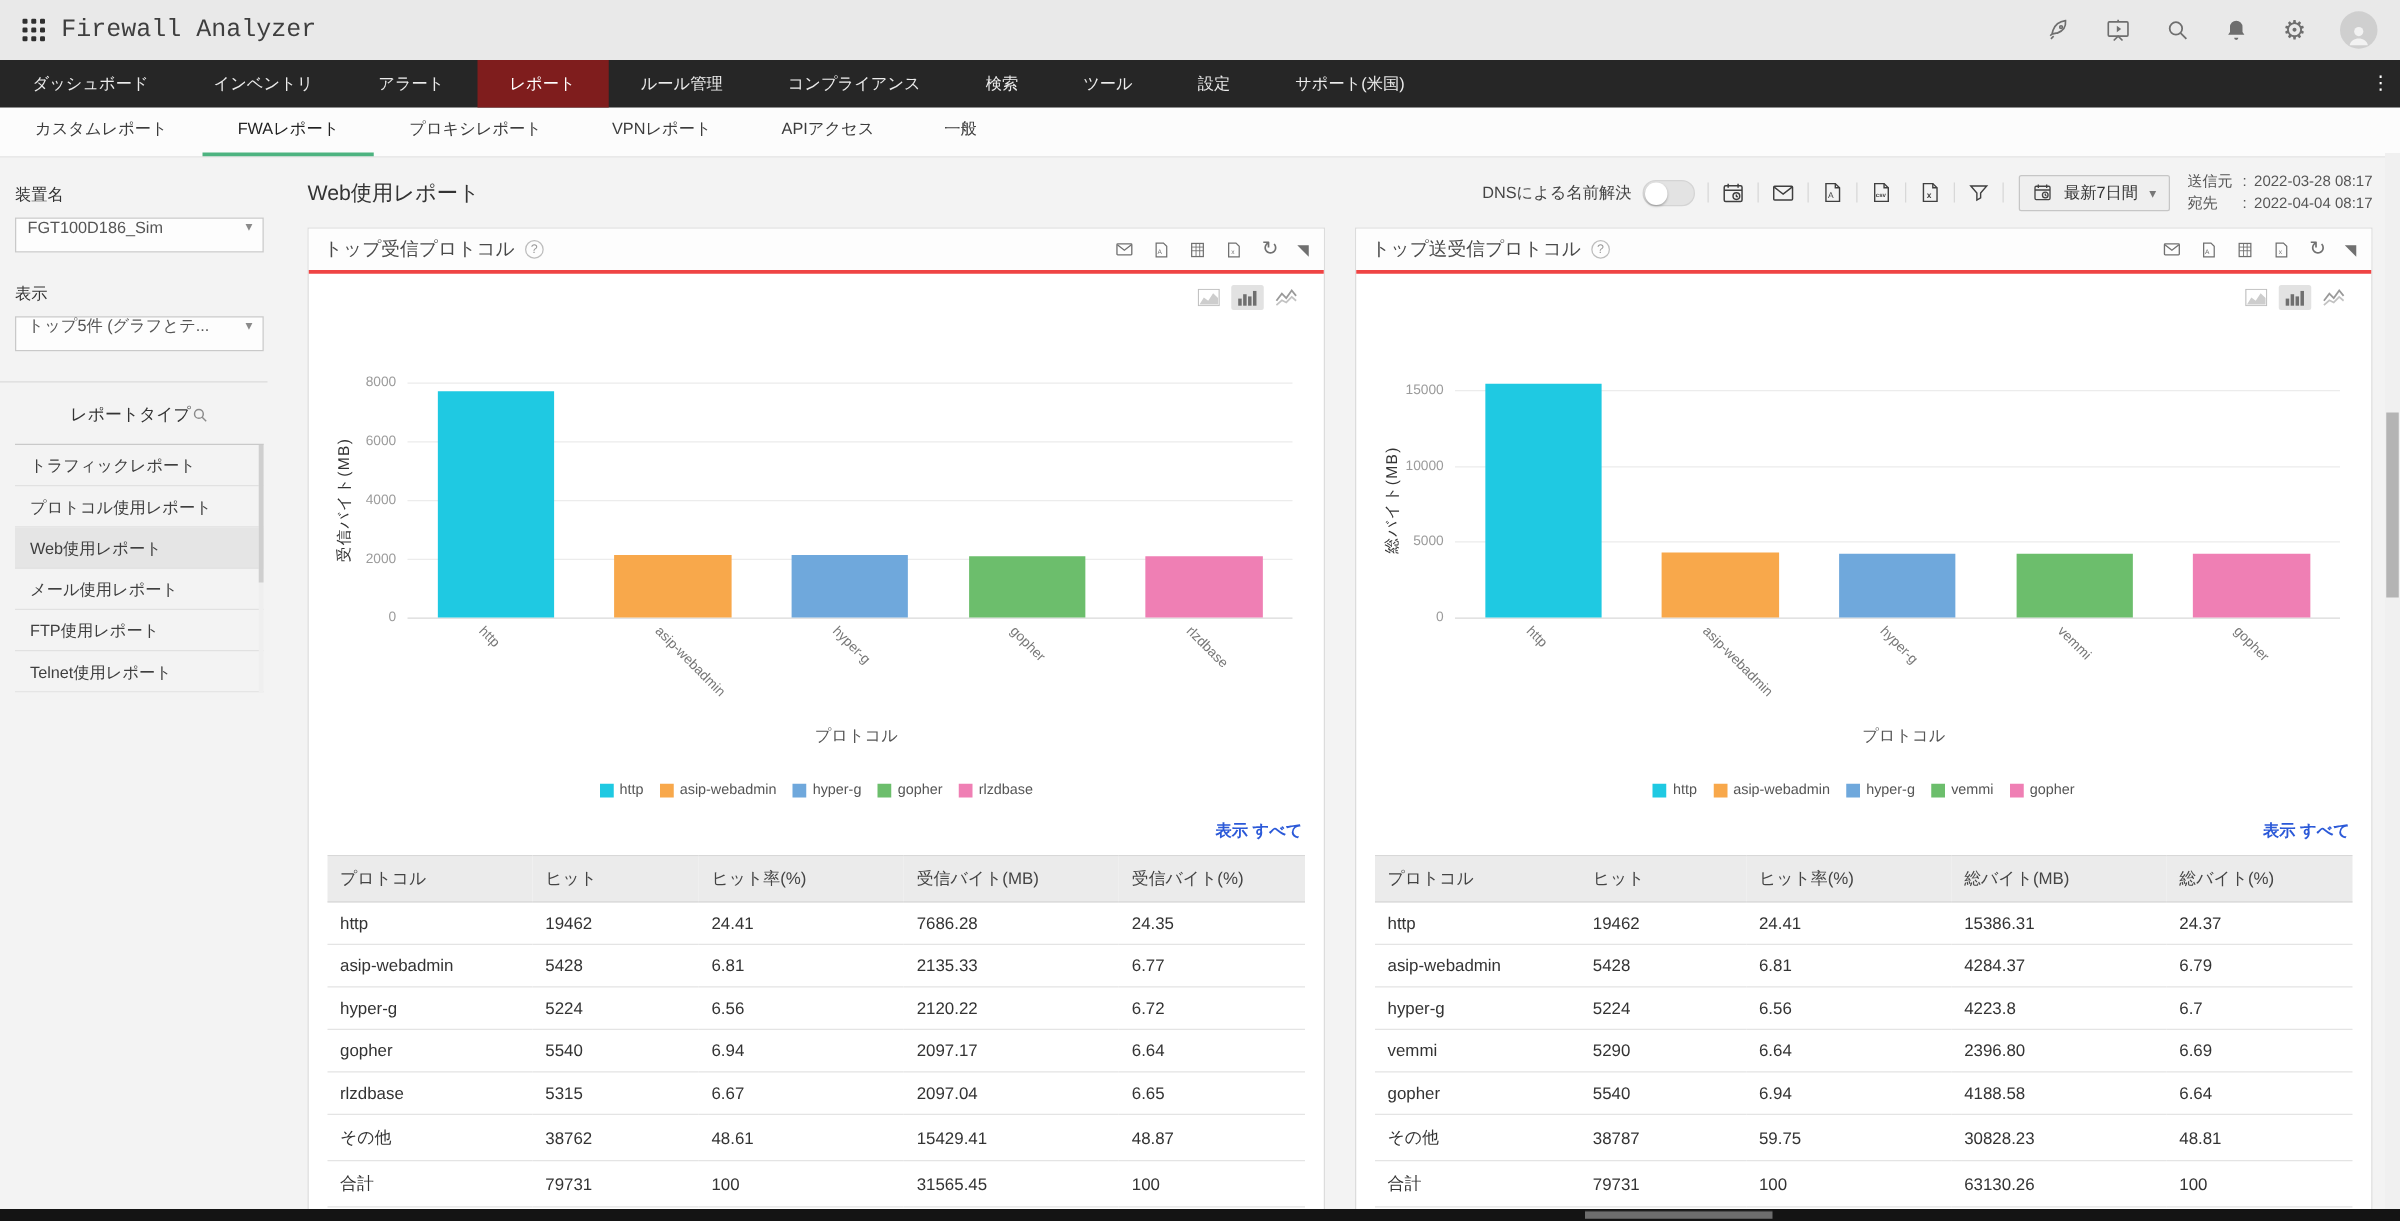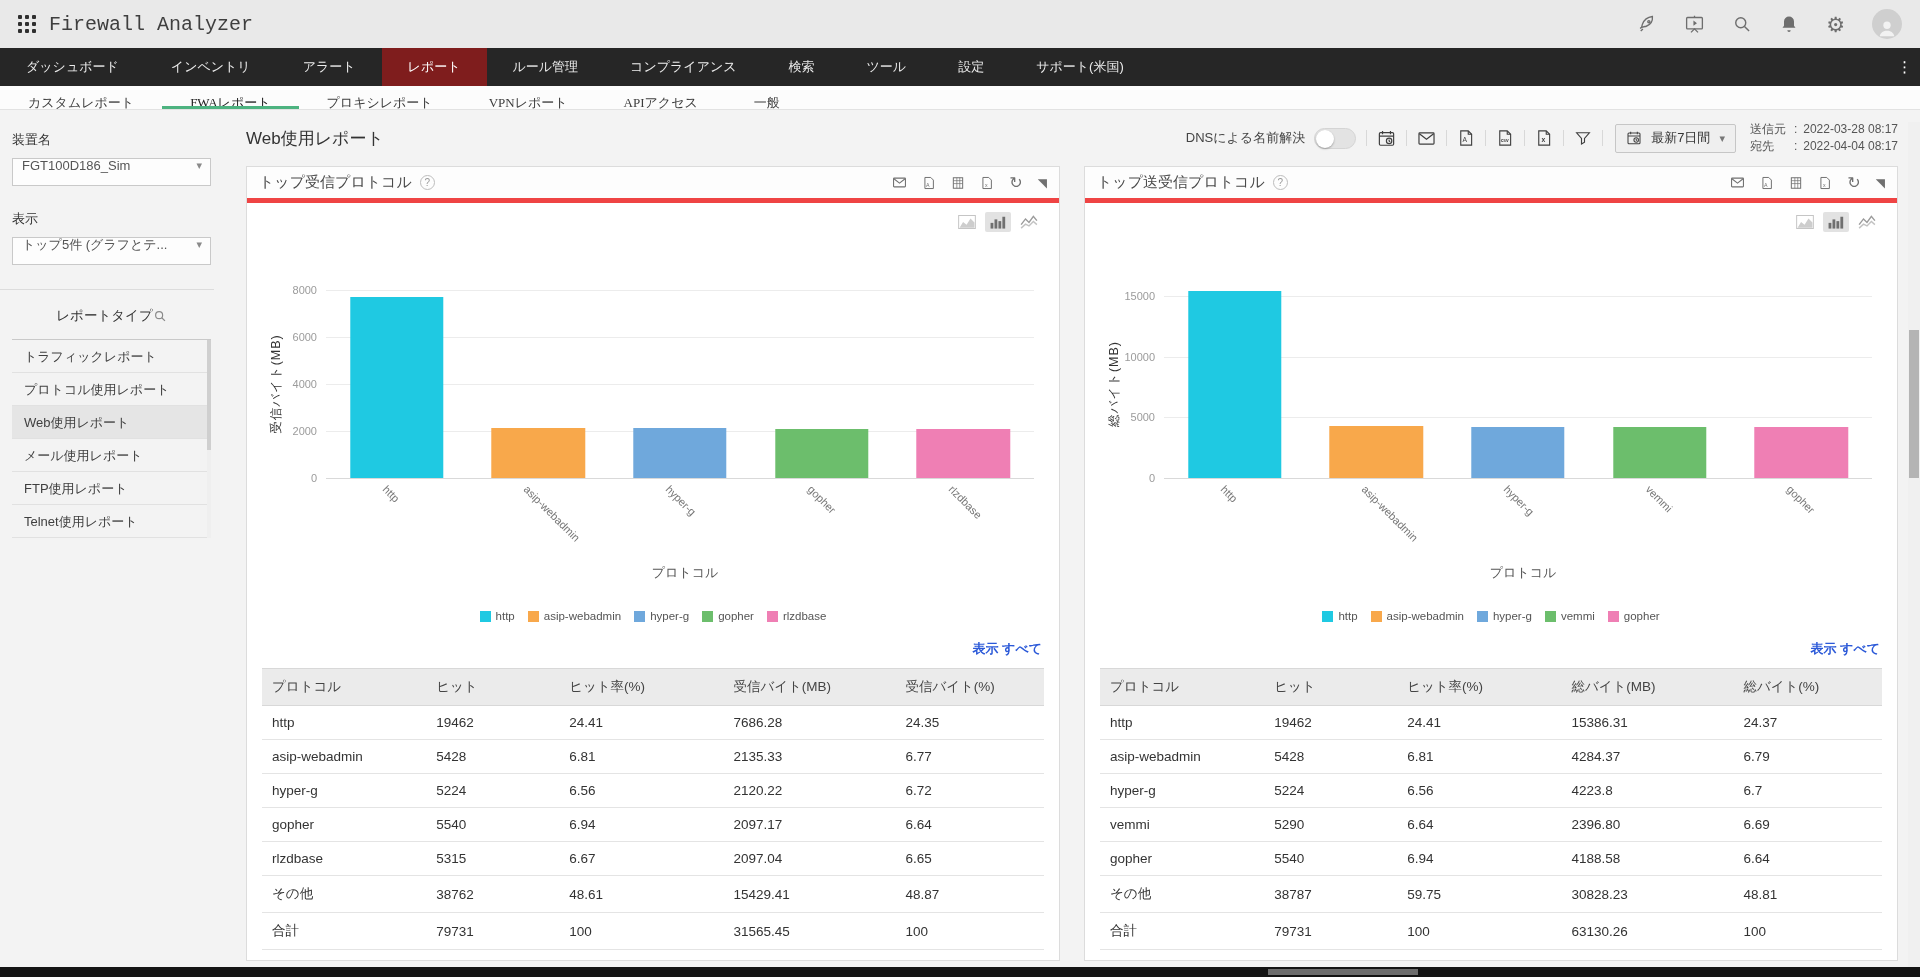--- a/index.html
+++ b/index.html
@@ -16,21 +16,21 @@
   .gear-glyph { font-size:21px; line-height:1; }
   .avatar { width:30px; height:30px; border-radius:50%; background:#cfcfcf; display:flex; align-items:flex-end; justify-content:center; overflow:hidden; cursor:pointer; }
 
   
   .main-nav { height:38px; background:#262626; display:flex; align-items:stretch; color:#ececec; font-size:13px; position:relative; }
   .nav-item { padding:0 26px; line-height:38px; cursor:pointer; white-space:nowrap; }
   .nav-item.active { background:#7f1d1d; color:#fff; }
   .nav-overflow { position:absolute; right:8px; top:0; line-height:38px; color:#fff; font-size:15px; cursor:pointer; }
 
   
-  .sub-nav { height:24px; background:#fcfcfc; border-bottom:1px solid #e2e2e2; display:flex; font-size:13px; color:#3c3c3c;font-family:Liberation Serif, serif; }
+  .sub-nav { height:40px; background:#fcfcfc; border-bottom:1px solid #e2e2e2; display:flex; font-size:13px; color:#3c3c3c; }
   .subnav-item { padding:0 28px; line-height:34px; position:relative; cursor:pointer; white-space:nowrap; }
   .subnav-item.active { color:#222; }
   .subnav-item.active::after { content:""; position:absolute; left:0; right:0; bottom:0; height:3px; background:#4db380; }
 
   
   .layout { display:flex; align-items:flex-start; }
   .sidebar { width:226px; flex-shrink:0; padding:17px 15px 0 12px; }
   .side-label { font-size:13px; color:#333; margin:4px 0 9px; }
   .side-select { height:28px; background:#fdfdfd; border:1px solid #c9c9c9; display:flex; align-items:center; justify-content:space-between; font-size:13px; color:#555; padding:0 8px 13px 9px; cursor:pointer; margin-bottom:24px; }
   .side-select .caret { color:#8a8a8a; font-size:11px; }
@@ -54,21 +54,21 @@
   .tb-icon { color:#3f3f3f; display:flex; align-items:center; cursor:pointer; }
   .period-btn { height:29px; border:1px solid #c6c6c6; background:#efefef; border-radius:2px; display:flex; align-items:center; padding:0 10px; gap:9px; font-size:13px; color:#333; cursor:pointer; margin-left:2px; white-space:nowrap; }
   .period-btn .caret { color:#777; font-size:11px; }
   .date-info { font-size:12px; color:#555; line-height:17px; margin-left:14px; white-space:nowrap; }
   .date-info .lbl { display:inline-block; min-width:40px; }
   .date-info .sep { margin:0 6px 0 4px; }
 
   
   .panels { display:flex; gap:24px; align-items:flex-start; }
   .panel { flex:1; min-width:0; background:#fff; border:1px solid #dcdcdc; }
-  .panel-header { height:36px; display:flex; align-items:center; padding:0 12px; border-bottom:5px solid #ef4444; background:#fdfdfd; }
+  .panel-header { height:36px; display:flex; align-items:center; padding:0 12px; border-bottom:3px solid #ef4444; background:#fdfdfd; }
   .panel-title { font-size:15px; color:#4a4a4a; }
   .help-badge { width:15px; height:15px; border:1px solid #bdbdbd; border-radius:50%; font-size:10px; color:#999; display:flex; align-items:center; justify-content:center; margin-left:8px; cursor:pointer; flex-shrink:0; }
   .panel-icons { margin-left:auto; display:flex; align-items:center; gap:15px; color:#707070; }
   .panel-icons .picon { cursor:pointer; display:flex; align-items:center; font-size:14px; line-height:1; }
   .panel-body { padding:0 15px 10px; }
   .chart-switcher { display:flex; justify-content:flex-end; gap:5px; padding:9px 2px 0; }
   .switch-btn { width:26px; height:20px; display:flex; align-items:center; justify-content:center; border-radius:2px; cursor:pointer; }
   .switch-btn.active { background:#e2e2e2; }
 
   .chart-area { position:relative; margin-top:58px; }

